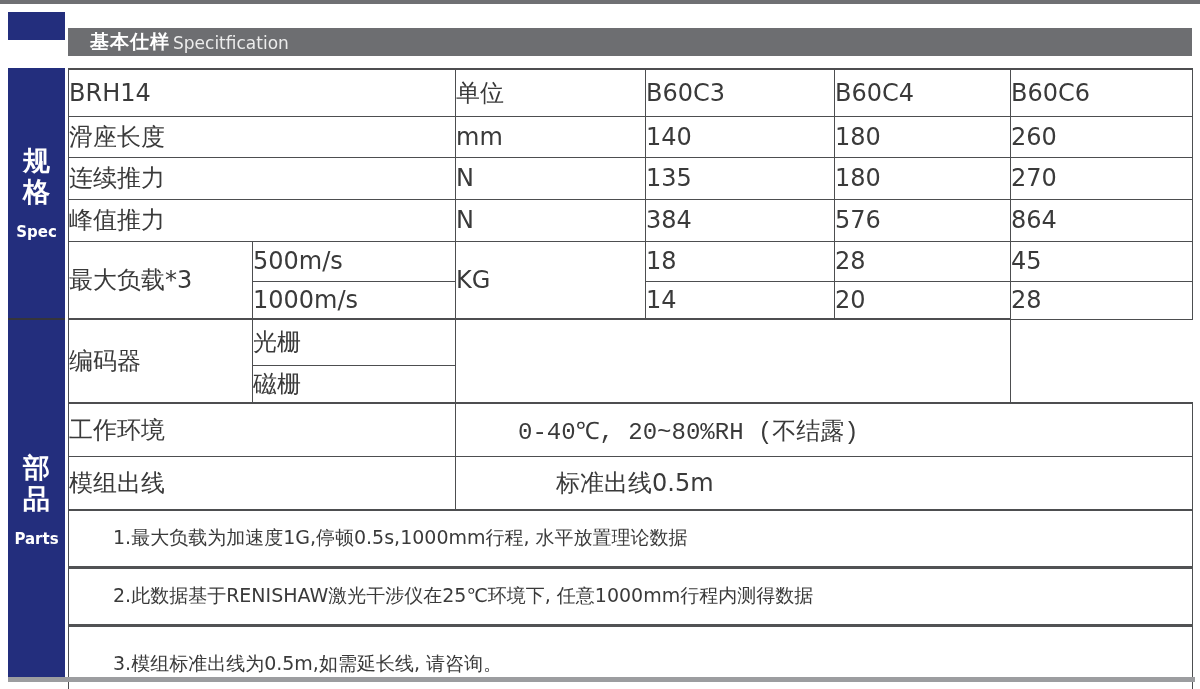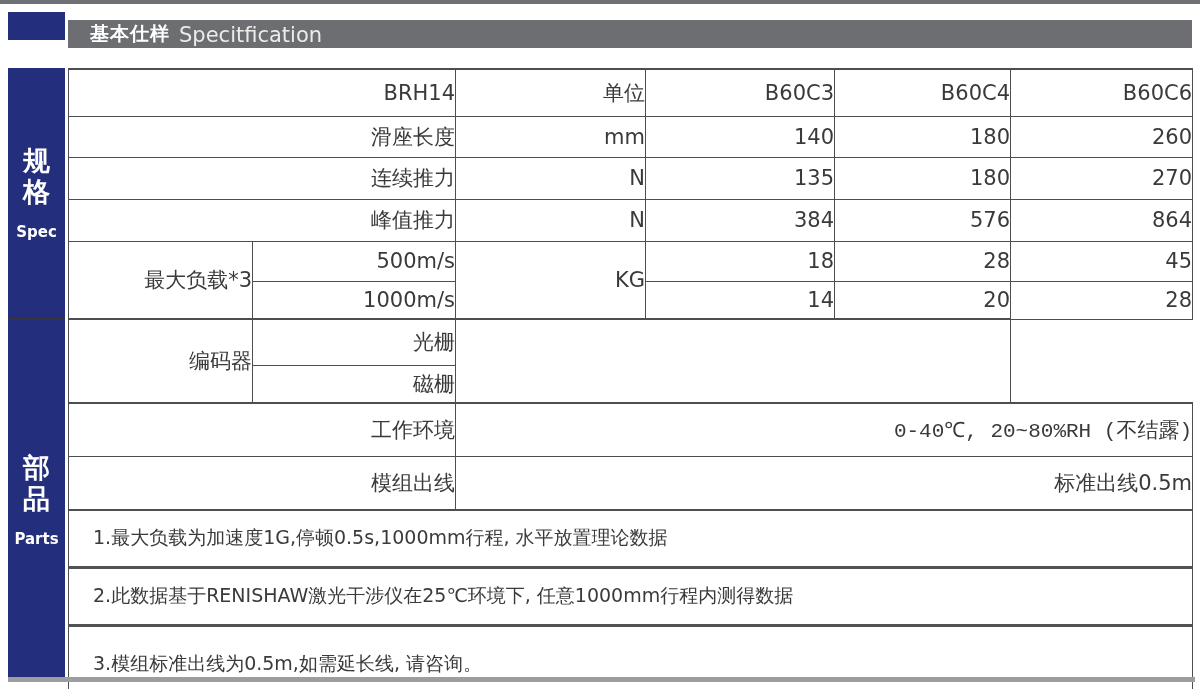--- a/index.html
+++ b/index.html
@@ -3,38 +3,38 @@
 <meta charset="utf-8">
 <style>
   * { margin:0; padding:0; box-sizing:border-box; }
   html,body { background:#ffffff; }
   body { font-family:"DejaVu Sans","Liberation Sans",sans-serif; }
   .stage { position:relative; width:1200px; height:689px; background:#ffffff; overflow:hidden; }
 
   .top-line { position:absolute; left:0; top:0; width:1200px; height:4px; background:#6f7073; }
 
   .title-accent { position:absolute; left:8px; top:12px; width:57px; height:28px; background:#232e7d; }
-  .title-bar { position:absolute; left:68px; top:20px; width:1124px; height:28px; background:#6d6e71;
+  .title-bar { position:absolute; left:68px; top:28px; width:1124px; height:28px; background:#6d6e71;
                display:flex; align-items:center; padding-left:22px; }
   .title-zh { color:#ffffff; font-size:19px; font-weight:bold; letter-spacing:1px; }
-  .title-en { color:#ececec; font-size:21px; margin-left:9px; margin-top:2px; }
+  .title-en { color:#ececec; font-size:17px; margin-left:3px; margin-top:2px; }
 
   .sidebar { position:absolute; left:8px; top:68px; width:57px; height:612px; background:#232e7d; }
   .side-sec { display:flex; flex-direction:column; align-items:center; justify-content:center; }
   .side-sec.spec { height:250px; }
   .side-sec.parts { height:362px; border-top:2px solid #35353b; }
   .side-zh { color:#ffffff; font-size:27px; font-weight:bold; line-height:31px; }
   .side-en { color:#ffffff; font-size:15px; font-weight:bold; margin-top:16px; }
 
   table.spec { position:absolute; left:68px; top:68px; width:1124px; border-collapse:collapse; table-layout:fixed; }
-  table.spec td { border:1.5px solid #4d4e50; text-align:right; vertical-align:middle;
-                  font-size:21px; color:#3a3a3a; overflow:hidden; white-space:nowrap; }
+  table.spec td { border:1.5px solid #4d4e50; text-align:left; vertical-align:middle;
+                  font-size:24px; color:#3a3a3a; overflow:hidden; white-space:nowrap; }
   table.spec { border-top:2.5px solid #4d4e50; }
   tr.sec-break td { border-top:2.5px solid #4d4e50; }
-  tr.note td { text-align:left; padding-left:24px; font-size:19px; border-top:3px solid #515254; }
+  tr.note td { text-align:left; padding-left:44px; font-size:19px; border-top:3px solid #515254; }
   tr.note.first td { border-top:2px solid #4d4e50; }
   td.env-val { text-align:left; padding-left:62px;font-family:Liberation Mono, monospace; }
   td.cable-val { text-align:left; padding-left:100px; }
   td.no-bottom { border-bottom:none; }
 
   .bottom-line { position:absolute; left:8px; top:677px; width:1187px; height:5px; background:#9c9da0; }
 </style>
 </head>
 <body>
 

